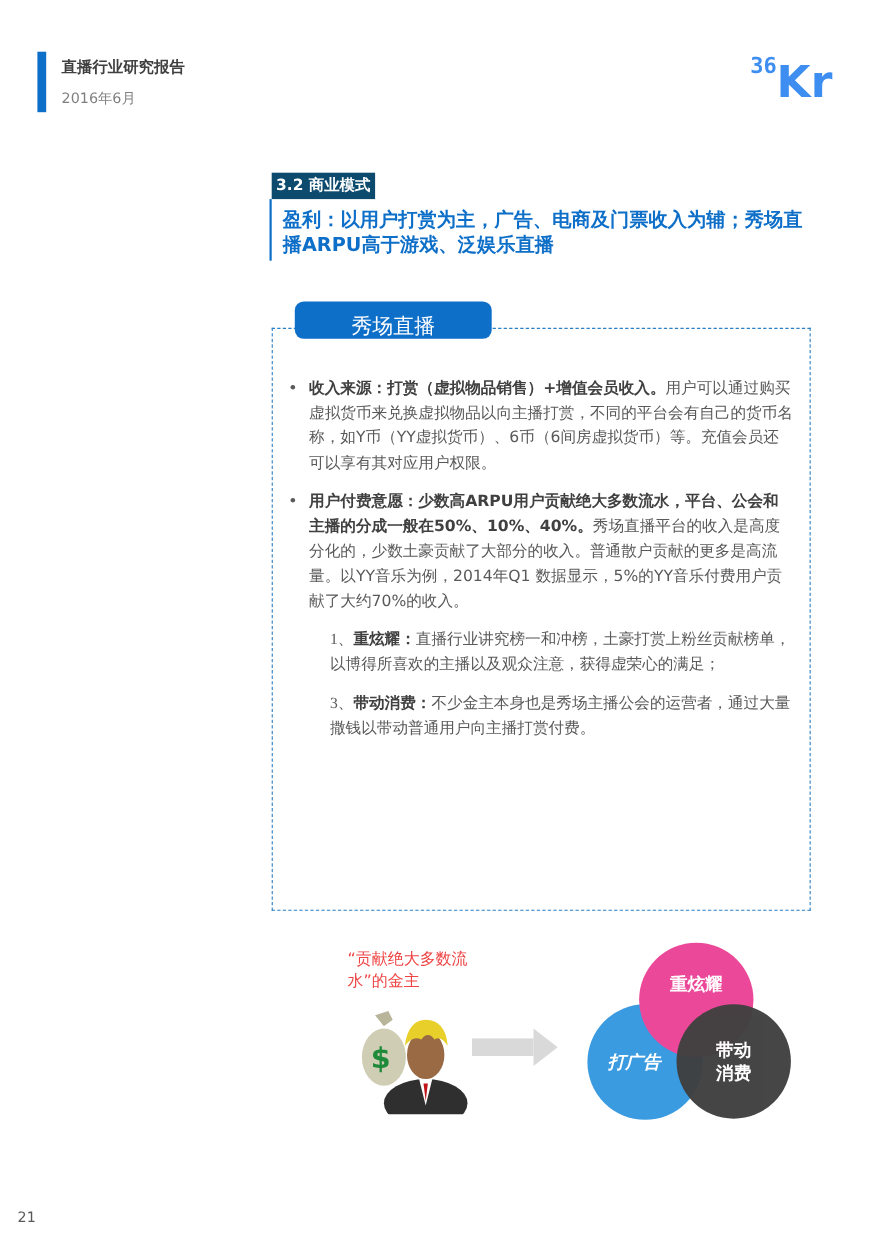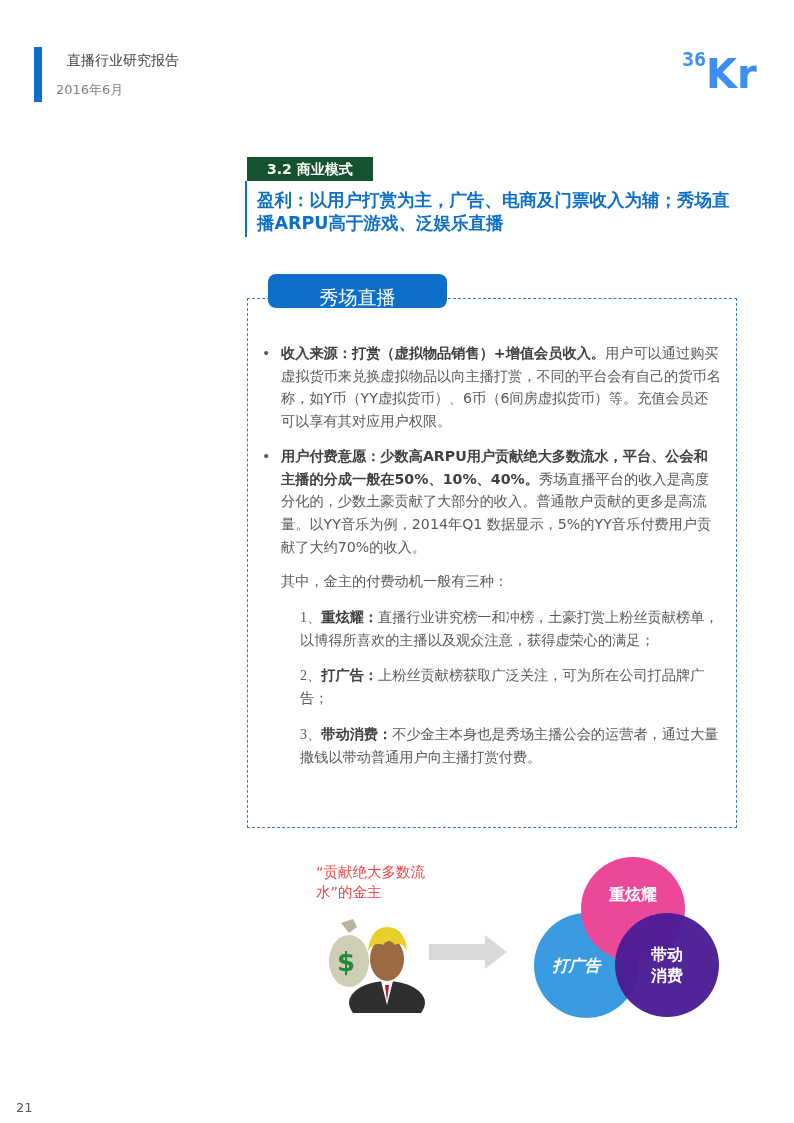--- a/index.html
+++ b/index.html
@@ -1,44 +1,44 @@
 <!DOCTYPE html>
 <html><head>
 <meta charset="utf-8">
 <style>
   html, body { margin:0; padding:0; background:#ffffff; }
   body { width:794px; height:1123px; position:relative; overflow:hidden;
          font-family:"DejaVu Sans","Liberation Sans",sans-serif; color:#595959; }
   .hdr-bar { position:absolute; left:34px; top:47px; width:8px; height:55px; background:#0e6fc9; }
-  .hdr-title { position:absolute; left:67px; top:52px; font-size:14px; font-weight:normal; color:#404040; }
+  .hdr-title { position:absolute; left:56px; top:52px; font-size:14px; font-weight:bold; color:#404040; }
   .hdr-date { position:absolute; left:56px; top:81px; font-size:13px; color:#7f7f7f;text-align:right; }
   .logo { position:absolute; left:682px; top:44px; width:80px; height:48px; }
-  .sec-tag { position:absolute; left:247px; top:157px; height:24px; padding:0 20px;
-             background:#14532d; color:#fff; font-size:14px; font-weight:bold; line-height:24px; }
+  .sec-tag { position:absolute; left:247px; top:157px; height:24px; padding:0 4px;
+             background:#0c4a6e; color:#fff; font-size:14px; font-weight:bold; line-height:24px; }
   .sec-line { position:absolute; left:245px; top:181px; width:2px; height:56px; background:#0e6fc9; }
   .sec-head { position:absolute; left:257px; top:189px; width:480px; font-size:17.5px; font-weight:bold;
               color:#0e6fc9; line-height:23px; }
   .box { position:absolute; left:247px; top:298px; width:490px; height:530px;
          border:1.5px dashed #2b7fc4; box-sizing:border-box; }
   .box-tab { position:absolute; left:268px; top:274px; width:179px; height:34px; background:#0e6fc9;
              border-radius:8px; color:#fff; font-size:19px; text-align:center; line-height:47px; }
   .content { position:absolute; left:262px; top:342px; width:460px; font-size:14.2px; line-height:22.7px; color:#595959; }
   .bullet { position:relative; padding-left:19px; margin-bottom:12px; }
   .bullet .dot { position:absolute; left:0; top:0; }
   .bullet b, .sub b { color:#404040; }
   .para { padding-left:19px; margin-bottom:13px; }
   .sub { padding-left:38px; margin-bottom:13px;font-family:Liberation Serif, serif; }
   .fig-label { position:absolute; left:316px; top:862px; font-size:14.5px; line-height:20px; color:#ef4444; width:120px; }
   .person { position:absolute; left:327px; top:915px; width:100px; height:98px; }
   .arrow { position:absolute; left:429px; top:935px; width:78px; height:34px; }
   .circle { position:absolute; border-radius:50%; color:#fff; font-weight:bold; font-size:16px;
             display:flex; align-items:center; justify-content:center; text-align:center; line-height:21px; }
   .c-blue-dark { left:581px; top:857px; width:104px; height:104px; background:#ec4899; }
   .c-blue-light { left:534px; top:913px; width:105px; height:105px; background:#3b9be0; }
-  .c-green { left:615px; top:913px; width:104px; height:104px; background:#4c1d95;align-items:center; }
+  .c-green { left:615px; top:913px; width:104px; height:104px; background:#404040;align-items:center; }
   .page-num { position:absolute; left:16px; top:1100px; font-size:13px; color:#595959; }
 </style>
 </head>
 <body>
 
 <div class="hdr-bar"></div>
 <div class="hdr-title">直播行业研究报告</div>
 <div class="hdr-date">2016年6月</div>
 
 <div class="logo">
@@ -57,26 +57,22 @@
 
 <div class="content">
   <div class="bullet">
     <span class="dot">•</span>
     <b>收入来源：打赏（虚拟物品销售）+增值会员收入。</b><span>用户可以通过购买虚拟货币来兑换虚拟物品以向主播打赏，不同的平台会有自己的货币名称，如Y币（YY虚拟货币）、6币（6间房虚拟货币）等。充值会员还可以享有其对应用户权限。</span>
   </div>
   <div class="bullet">
     <span class="dot">•</span>
     <b>用户付费意愿：少数高ARPU用户贡献绝大多数流水，平台、公会和主播的分成一般在50%、10%、40%。</b><span>秀场直播平台的收入是高度分化的，少数土豪贡献了大部分的收入。普通散户贡献的更多是高流量。以YY音乐为例，2014年Q1 数据显示，5%的YY音乐付费用户贡献了大约70%的收入。</span>
   </div>
-  <div class="para">其中，金主的付费动机一般有三种：</div>
   <div class="sub">
     <span>1、</span><b>重炫耀：</b><span>直播行业讲究榜一和冲榜，土豪打赏上粉丝贡献榜单，以博得所喜欢的主播以及观众注意，获得虚荣心的满足；</span>
-  </div>
-  <div class="sub">
-    <span>2、</span><b>打广告：</b><span>上粉丝贡献榜获取广泛关注，可为所在公司打品牌广告；</span>
   </div>
   <div class="sub">
     <span>3、</span><b>带动消费：</b><span>不少金主本身也是秀场主播公会的运营者，通过大量撒钱以带动普通用户向主播打赏付费。</span>
   </div>
 </div>
 
 <div class="fig-label">“贡献绝大多数流水”的金主</div>
 
 <div class="person">
   <svg width="100" height="98" viewBox="0 0 100 98">

